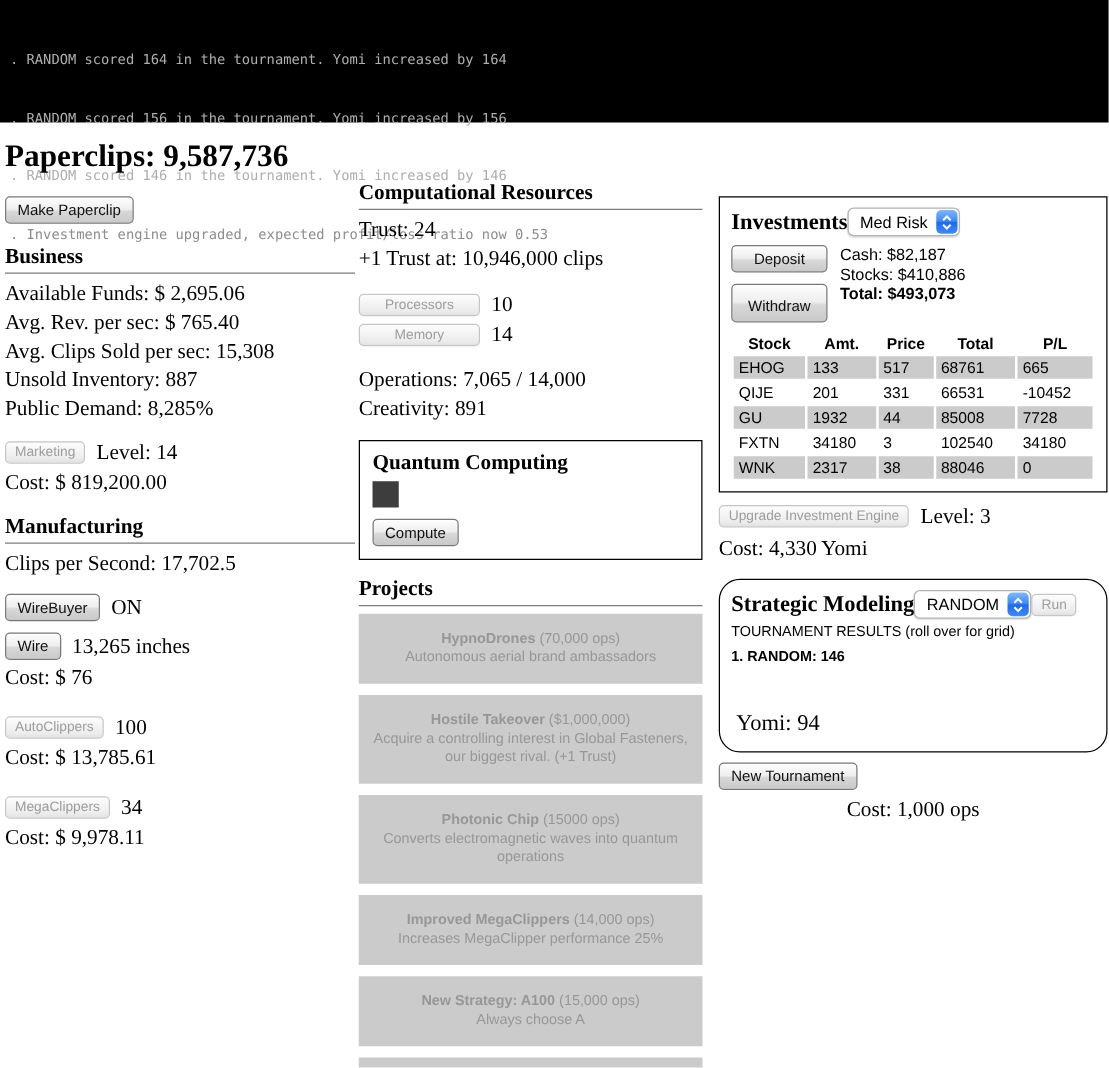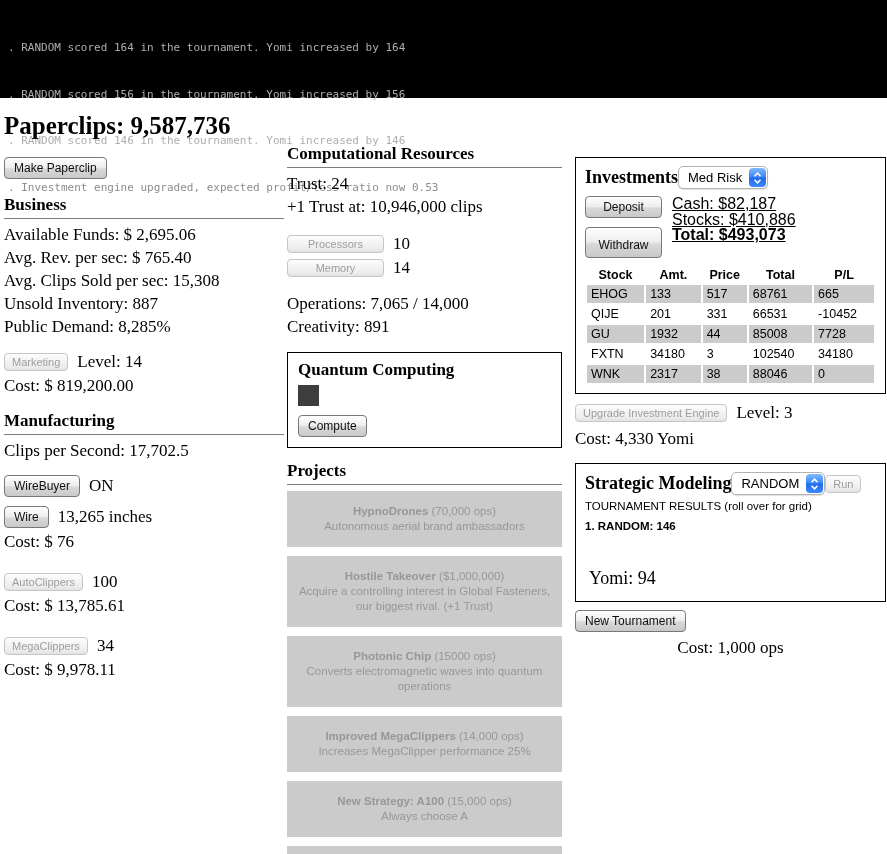--- a/index.html
+++ b/index.html
@@ -79,35 +79,35 @@
 
   
   .panel { border:1px solid #000; padding:8px 9px; background:#fff; }
   .panel-head { display:flex; align-items:center; }
   .panel-head h3 { font-size:18px; margin:0; }
   #investments { margin-top:59px; }
   .inv-body { display:flex; margin-top:7px; }
   .inv-btn-col { display:flex; flex-direction:column; }
   .inv-btn-col .btn { width:77px; }
   .inv-btn-col .btn + .btn { margin-top:9px; }
-  .inv-stats { margin-left:10px; font-family:"Liberation Sans", sans-serif; font-size:16px; line-height:15.5px;text-decoration:underline; }
+  .inv-stats { margin-left:10px; font-family:"Liberation Sans", sans-serif; font-size:13px; line-height:15.5px; }
   .inv-stats .bold { font-weight:bold; }
 
   table.stocks {
     width:100%; margin-top:7px; border-collapse:separate; border-spacing:2px;
     font-family:"Liberation Sans", sans-serif; font-size:12.5px;
   }
   table.stocks th { font-weight:bold; text-align:center; padding:1px 2px; }
   table.stocks td { text-align:left; padding:2px 4px; }
   tr.gray td { background:#cbcbcb; }
 
   .upgrade-row { margin-top:9px; display:flex; align-items:center; }
   .cost-line { font-size:17px; margin:6px 0 0 0; }
 
-  #strategy { margin-top:14px; height:139px; display:flex; flex-direction:column; }
+  #strategy { margin-top:14px; height:139px; display:flex; flex-direction:column;border-radius:17px; }
   .strat-sub { font-family:"Liberation Sans", sans-serif; font-size:11.5px; margin-top:5px; }
   .strat-result { font-family:"Liberation Sans", sans-serif; font-size:11.5px; font-weight:bold; margin-top:8px; }
   .strat-yomi { font-size:18px; margin-top:auto; padding:0 0 4px 4px; }
   .center { text-align:center; }
 </style>
 </head>
 <body>
 
 <div id="console">
   <div class="con-line dim1">. RANDOM scored 164 in the tournament. Yomi increased by 164</div>

